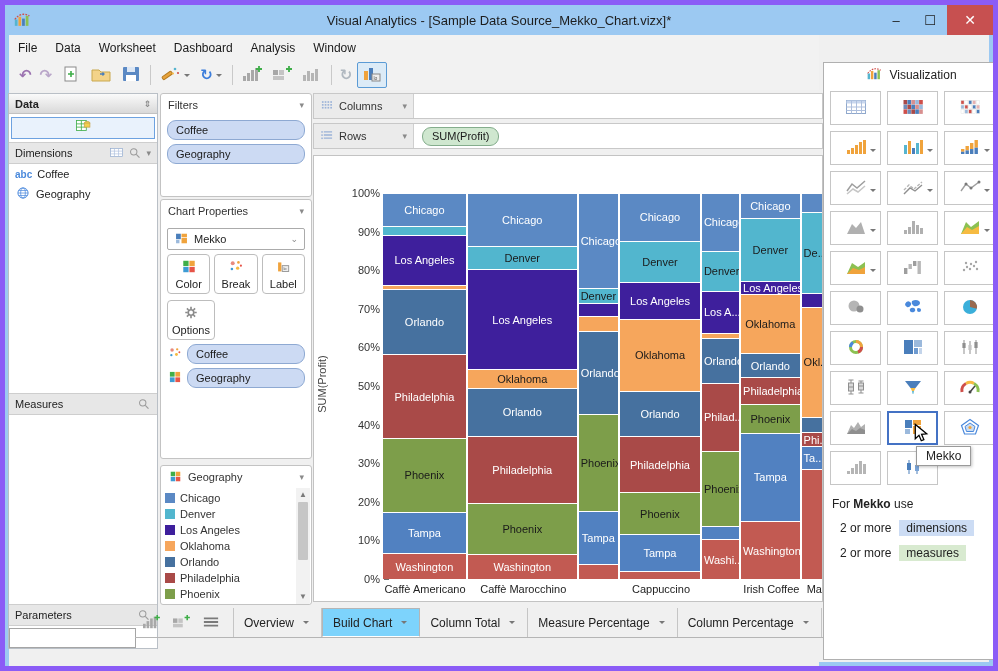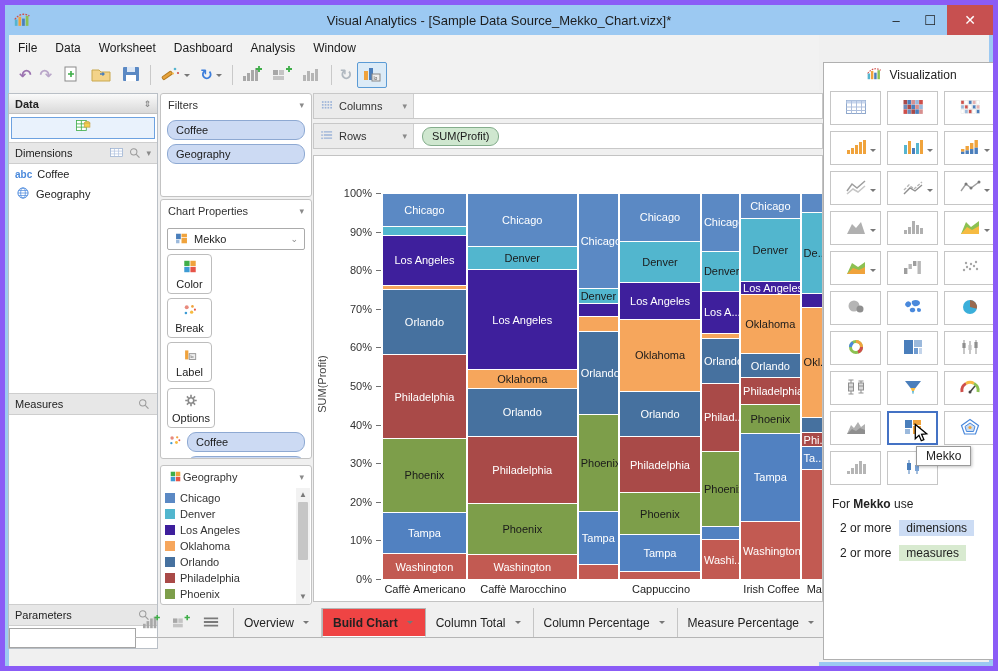--- a/index.html
+++ b/index.html
@@ -36,28 +36,28 @@
   .dp-fill { flex:1; }
   .abc-glyph { color:#4a89dc; font-size:10px; font-weight:bold; }
   .num-glyph { color:#2e9e78; font-size:9px; font-weight:bold; font-style:italic; }
   .param-box { width:127px; height:20px; border:1px solid #a5a5a5; background:#fff; margin:2px 0 0 0; }
   .spacer-right { margin-left:auto; display:flex; align-items:center; gap:4px; }
   .chev { color:#8a8a8a; font-size:9px; }
 
   
   .mid-panel { position:absolute; left:155px; top:88px; width:152px; height:512px; z-index:1; }
   .card { position:absolute; left:0; width:152px; background:#fff; border:1px solid #c3c3c3; border-radius:3px; overflow:hidden; }
-  .card-header { height:22px; display:flex; align-items:center; padding:8px 7px; color:#333; }
+  .card-header { height:22px; display:flex; align-items:center; padding:8px 7px; gap:5px; color:#333; }
   #filters-card { top:0; height:104px; }
   #props-card { top:106px; height:260px; }
   #legend-card { top:372px; height:140px; }
   .pill { background:#ccdaf3; border:1px solid #8ea9d2; border-radius:9px; height:20px; display:flex; align-items:center; padding:0 8px; margin:4px 6px; color:#1a1a1a; }
   .all-row { height:20px; font-weight:bold; padding:2px 7px; border-bottom:1px solid #9c9c9c; background:#f2f2f2; }
   .type-select { margin:6px 6px 4px 6px; height:22px; border:1px solid #ababab; border-radius:2px; background:#fff; display:flex; align-items:center; gap:5px; padding:0 6px; }
-  .btn-row { display:flex; gap:4px; margin:4px 6px 0 6px;flex-direction:column; }
+  .btn-row { display:flex; gap:4px; margin:4px 6px 0 6px; }
   .prop-btn { border:1px solid #bdbdbd; border-radius:4px; background:#fff; width:45px; height:40px; display:flex; flex-direction:column; align-items:center; justify-content:center; gap:2px; }
   .prop-btn.options { width:48px; margin:6px 6px 2px 6px; }
   .assign-row { display:flex; align-items:center; margin:4px 6px 0 6px; gap:4px; }
   .assign-row .pill { flex:1; margin:0; }
   .legend-body { position:relative; height:116px; }
   .legend-list { position:absolute; left:4px; top:2px; right:18px; }
   .legend-item { display:flex; align-items:center; gap:5px; height:16px; color:#333; }
   .legend-swatch { width:10px; height:10px; flex:none; }
   .v-scroll { position:absolute; right:1px; top:0; width:14px; height:116px; background:#f2f2f2; display:flex; flex-direction:column; align-items:center; }
   .v-scroll .arrow { height:14px; color:#7a7a7a; font-size:8px; line-height:14px; }
@@ -66,21 +66,21 @@
   
   .shelf { position:absolute; height:26px; background:#fff; border:1px solid #c8c8c8; display:flex; align-items:center; z-index:1; }
   #shelf-columns { left:308px; top:88px; width:510px; }
   #shelf-rows { left:308px; top:118px; width:510px; }
   .shelf-label { width:100px; height:100%; background:#ebebeb; border-right:1px solid #cfcfcf; display:flex; align-items:center; gap:5px; padding:0 6px; color:#333; }
   .shelf-label .chev { margin-left:auto; }
   .green-pill { background:#cfe7cf; border:1px solid #84ad8c; border-radius:9px; height:19px; display:flex; align-items:center; padding:0 9px; margin-left:8px; color:#1a1a1a; }
 
   .chart-canvas { position:absolute; left:308px; top:150px; width:510px; height:447px; background:#fff; border:1px solid #c3c3c3; overflow:hidden; z-index:1; }
   .ylabel { position:absolute; left:-37px; top:222px; transform:rotate(-90deg); transform-origin:center; width:90px; text-align:center; color:#444; font-size:11px; }
-  .yaxis { position:absolute; left:1px; top:37px; width:66px; height:386px; }
+  .yaxis { position:absolute; left:9px; top:37px; width:66px; height:386px; }
   .ytick { position:absolute; right:0; width:100%; height:0; }
   .ytick span { position:absolute; right:9px; top:-6px; color:#333; }
   .ytick i { position:absolute; right:0; top:0; width:5px; height:1px; background:#707070; }
   .mekko-plot { position:absolute; left:68px; top:37px; width:445px; height:386px; display:flex; }
   .mekko-col { height:100%; display:flex; flex-direction:column; border-right:2px solid #fff; }
   .mekko-col:first-child { border-left:1px solid #fff; }
   .mekko-seg { width:100%; border-top:1px solid #fff; display:flex; align-items:center; justify-content:center; overflow:hidden; font-size:11px; }
   .mekko-seg span { white-space:nowrap; overflow:hidden; padding:0 2px; }
   .xaxis { position:absolute; left:68px; top:427px; width:445px; height:16px; }
   .xlab { position:absolute; transform:translateX(-50%); white-space:nowrap; color:#222; top:0; }
@@ -97,21 +97,21 @@
   .badge { padding:1px 7px; }
   .badge.dim { background:#ccdcf4; }
   .badge.mea { background:#d8ead0; }
   .tooltip { position:absolute; left:92px; top:383px; background:#fff; border:1px solid #9a9a9a; box-shadow:1px 1px 3px rgba(0,0,0,.25); padding:2px 9px; font-size:12px; z-index:8; }
   .cursor-arrow { position:absolute; left:88px; top:360px; z-index:9; }
 
   
   .tabbar { position:absolute; left:130px; top:603px; width:688px; height:30px; display:flex; align-items:stretch; border-bottom:1px solid #b5b5b5; z-index:1; }
   .tab-icons { display:flex; align-items:center; gap:10px; padding:0 12px 0 6px; border-right:1px solid #c5c5c5; }
   .tab { display:flex; align-items:center; gap:6px; padding:0 10px; border-right:1px solid #c5c5c5; color:#222; font-size:12px; white-space:nowrap; }
-  .tab.active { background:#ef4444; font-weight:bold; border:1px solid #b5b5b5; border-bottom:1px solid #fff;justify-content:center; }
+  .tab.active { background:#7dd3fc; font-weight:normal; border:1px solid #b5b5b5; border-bottom:1px solid #fff;justify-content:center; }
   .statusbar { position:absolute; left:4px; top:634px; width:810px; height:33px; background:#f0f0f0; }
 </style>
 </head>
 <body>
 
 <div class="window">
   <div class="frame-edge" id="edge-l"></div>
   <div class="frame-edge" id="edge-r"></div>
   <div class="frame-edge" id="edge-b"></div>
 
@@ -1038,25 +1038,25 @@
         </div>
         <div class="tab active">
           <span>Build Chart</span>
           <span class="tb-dd"></span>
         </div>
         <div class="tab">
           <span>Column Total</span>
           <span class="tb-dd"></span>
         </div>
         <div class="tab">
+          <span>Measure Percentage</span>
+          <span class="tb-dd"></span>
+        </div>
+        <div class="tab">
           <span>Column Percentage</span>
-          <span class="tb-dd"></span>
-        </div>
-        <div class="tab">
-          <span>Measure Percentage</span>
           <span class="tb-dd"></span>
         </div>
         <div class="tab">
           <span>Negative Values</span>
           <span class="tb-dd"></span>
         </div>
       </div>
   </div>
   <div class="statusbar"></div>
 </div>

